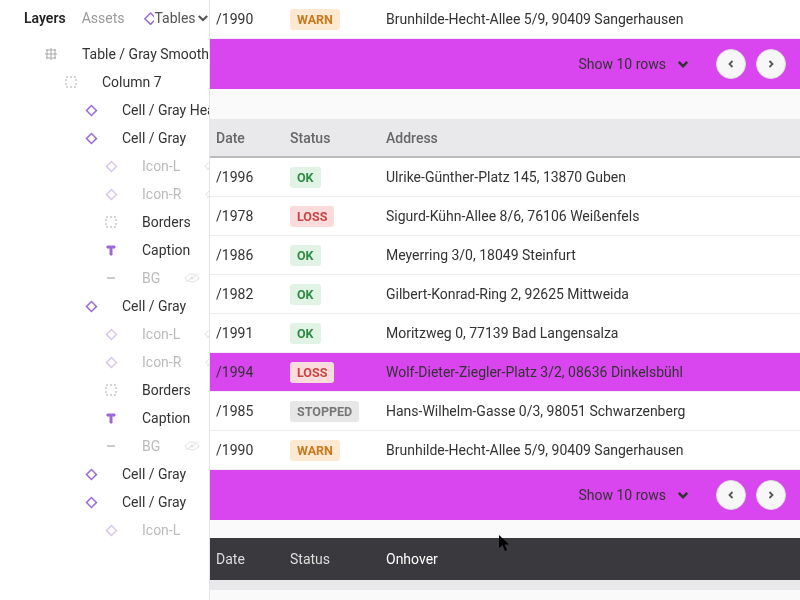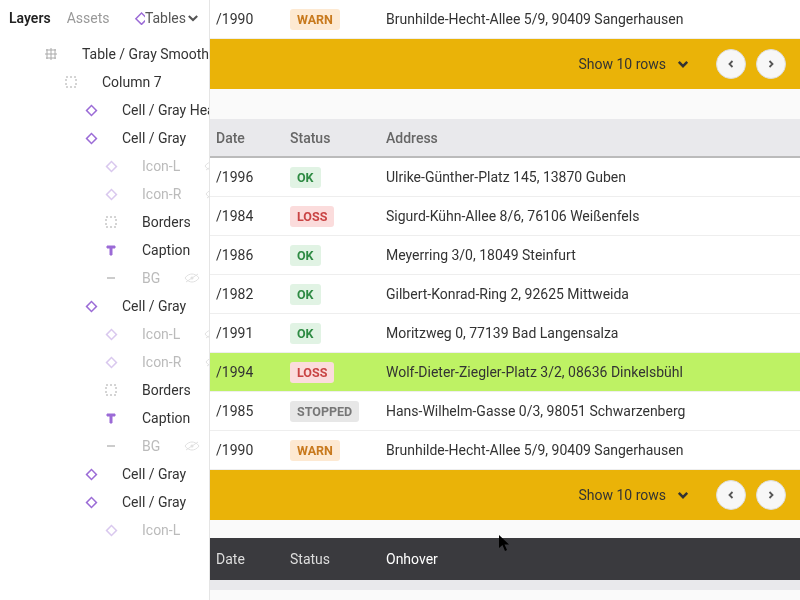--- a/index.html
+++ b/index.html
@@ -1,45 +1,45 @@
 <!DOCTYPE html>
 <html><head>
 <meta charset="utf-8">
 <style>
 *{box-sizing:border-box;margin:0;padding:0;font-family:-apple-system,BlinkMacSystemFont,"Segoe UI",Roboto,sans-serif}
 body{width:800px;height:600px;overflow:hidden;background:#fff;display:flex;font-size:14px;color:#333}
 .sidebar{width:210px;border-right:1px solid #e5e5e5;display:flex;flex-direction:column;flex-shrink:0}
-.tabs{display:flex;align-items:flex-start;padding:10px 9px 8px;gap:16px}
+.tabs{display:flex;align-items:flex-start;padding:10px 24px 8px;gap:16px}
 .tab{color:#999;cursor:pointer}
 .tab.active{color:#222;font-weight:600}
 .tabs-right{margin-left:auto;display:flex;align-items:center;color:#555}
 .tree{flex:1;overflow-y:auto;padding:6px 0}
 .tree-item{display:flex;align-items:center;padding:6px 10px;gap:24px;cursor:pointer;white-space:nowrap}
 .tree-item .ind{flex-shrink:0}
 .ic{width:14px;height:14px;display:inline-flex;align-items:center;justify-content:center;flex-shrink:0}
 .ic svg{width:14px;height:14px}
 .tree-item .lbl{color:#333}
 .tree-item.dim .lbl{color:#bbb}
 .tree-item .eye{margin-left:auto;opacity:.25}
 .eye svg{width:16px;height:10px}
 .main{flex:1;overflow:hidden;display:flex;flex-direction:column;background:#fafafa}
 .block{background:#fff}
 .row{display:flex;align-items:center;height:39px;border-bottom:1px solid #eee}
 .row.header{background:#e9e9ec;font-weight:500;color:#666;border-bottom:2px solid #bbb}
-.row.selected{background:#bef264}
+.row.selected{background:#d946ef}
 .row.dark{background:#3a3a3e;color:#ddd;border:none}
 .c-date{width:80px;padding-left:6px;overflow:hidden}
 .c-status{width:96px}
 .c-addr{flex:1;padding-right:8px;overflow:hidden;text-overflow:ellipsis;white-space:nowrap}
 .badge{display:inline-block;padding:3px 7px;border-radius:3px;font-size:12.5px;font-weight:700}
 .b-ok{background:#e1f3e4;color:#2e8b43}
 .b-warn{background:#fde9d2;color:#c87a1e}
 .b-loss{background:#fbdcdc;color:#c94444}
 .b-stopped{background:#e7e7e7;color:#777}
-.pager{display:flex;align-items:center;justify-content:flex-end;padding:10px 14px;gap:10px;background:#eab308}
+.pager{display:flex;align-items:center;justify-content:flex-end;padding:10px 14px;gap:10px;background:#d946ef}
 .pager-label{color:#333}
 .chev{width:10px;height:10px}
 .pg-btn{width:30px;height:30px;border-radius:50%;border:1px solid #ddd;background:#f7f7f7;display:inline-flex;align-items:center;justify-content:center;cursor:pointer}
 .gap{height:30px;background:#fafafa}
 .cursor{position:absolute;left:498px;top:534px;pointer-events:none}
 .diamond{stroke:#9b6bd6;fill:none;stroke-width:1.5}
 .diamond.dim{stroke:#d9c8ee}
 .tIcon{stroke:#9b6bd6;fill:#9b6bd6}
 .dash{stroke:#ccc;stroke-width:2}
 .grid-ic{stroke:#aaa;fill:none}
@@ -299,21 +299,21 @@
       <div class="c-status">Status</div>
       <div class="c-addr">Address</div>
     </div>
     <div id="rows">
         <div class="row">
           <div class="c-date">/1996</div>
           <div class="c-status"><span class="badge b-ok">OK</span></div>
           <div class="c-addr">Ulrike-Günther-Platz 145, 13870 Guben</div>
         </div>
         <div class="row">
-          <div class="c-date">/1984</div>
+          <div class="c-date">/1978</div>
           <div class="c-status"><span class="badge b-loss">LOSS</span></div>
           <div class="c-addr">Sigurd-Kühn-Allee 8/6, 76106 Weißenfels</div>
         </div>
         <div class="row">
           <div class="c-date">/1986</div>
           <div class="c-status"><span class="badge b-ok">OK</span></div>
           <div class="c-addr">Meyerring 3/0, 18049 Steinfurt</div>
         </div>
         <div class="row">
           <div class="c-date">/1982</div>

